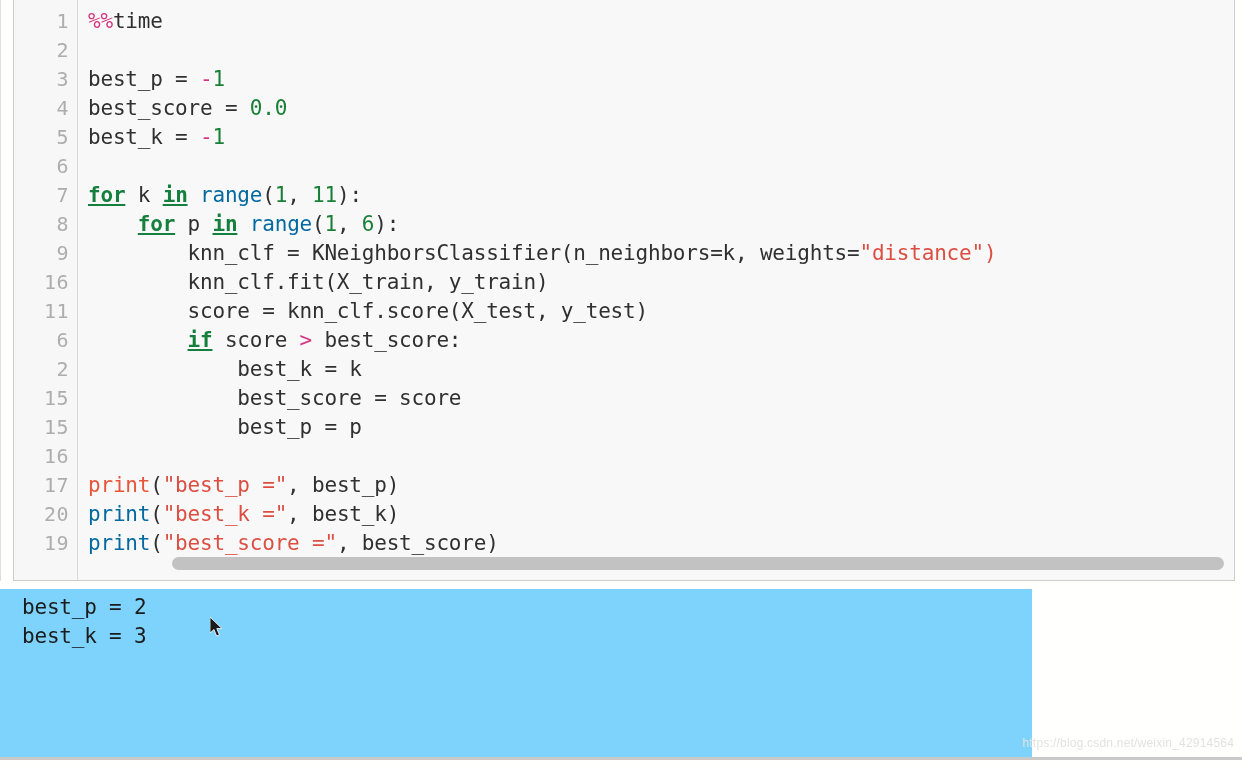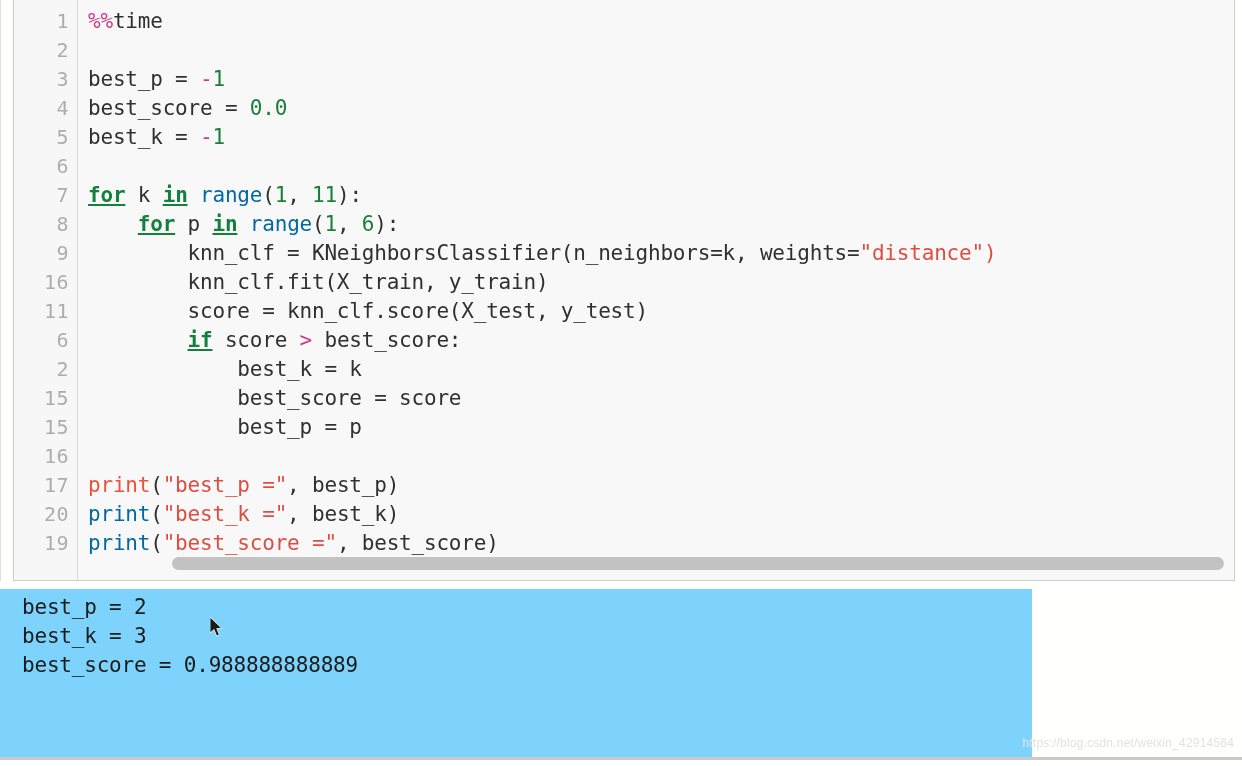--- a/index.html
+++ b/index.html
@@ -213,21 +213,20 @@
     </div>
 
     <div class="hscroll-track">
       <div class="hscroll-thumb"></div>
     </div>
   </div>
 
   <div class="output" id="output-area">
       <div class="out-line">best_p = 2</div>
       <div class="out-line">best_k = 3</div>
-      <div class="out-line">best_score = 0.988888888889</div>
     </div>
 
   <svg class="cursor" viewBox="0 0 16 22">
     <polygon points="0,0 0,16 4,12.5 6.6,19 9.4,17.8 6.8,11.6 11.8,11.4" fill="#1a1a1a" stroke="#ffffff" stroke-width="0.8"></polygon>
   </svg>
 
   <div class="watermark">https://blog.csdn.net/weixin_42914564</div>
 
   <div class="bottom-rule"></div>
 

